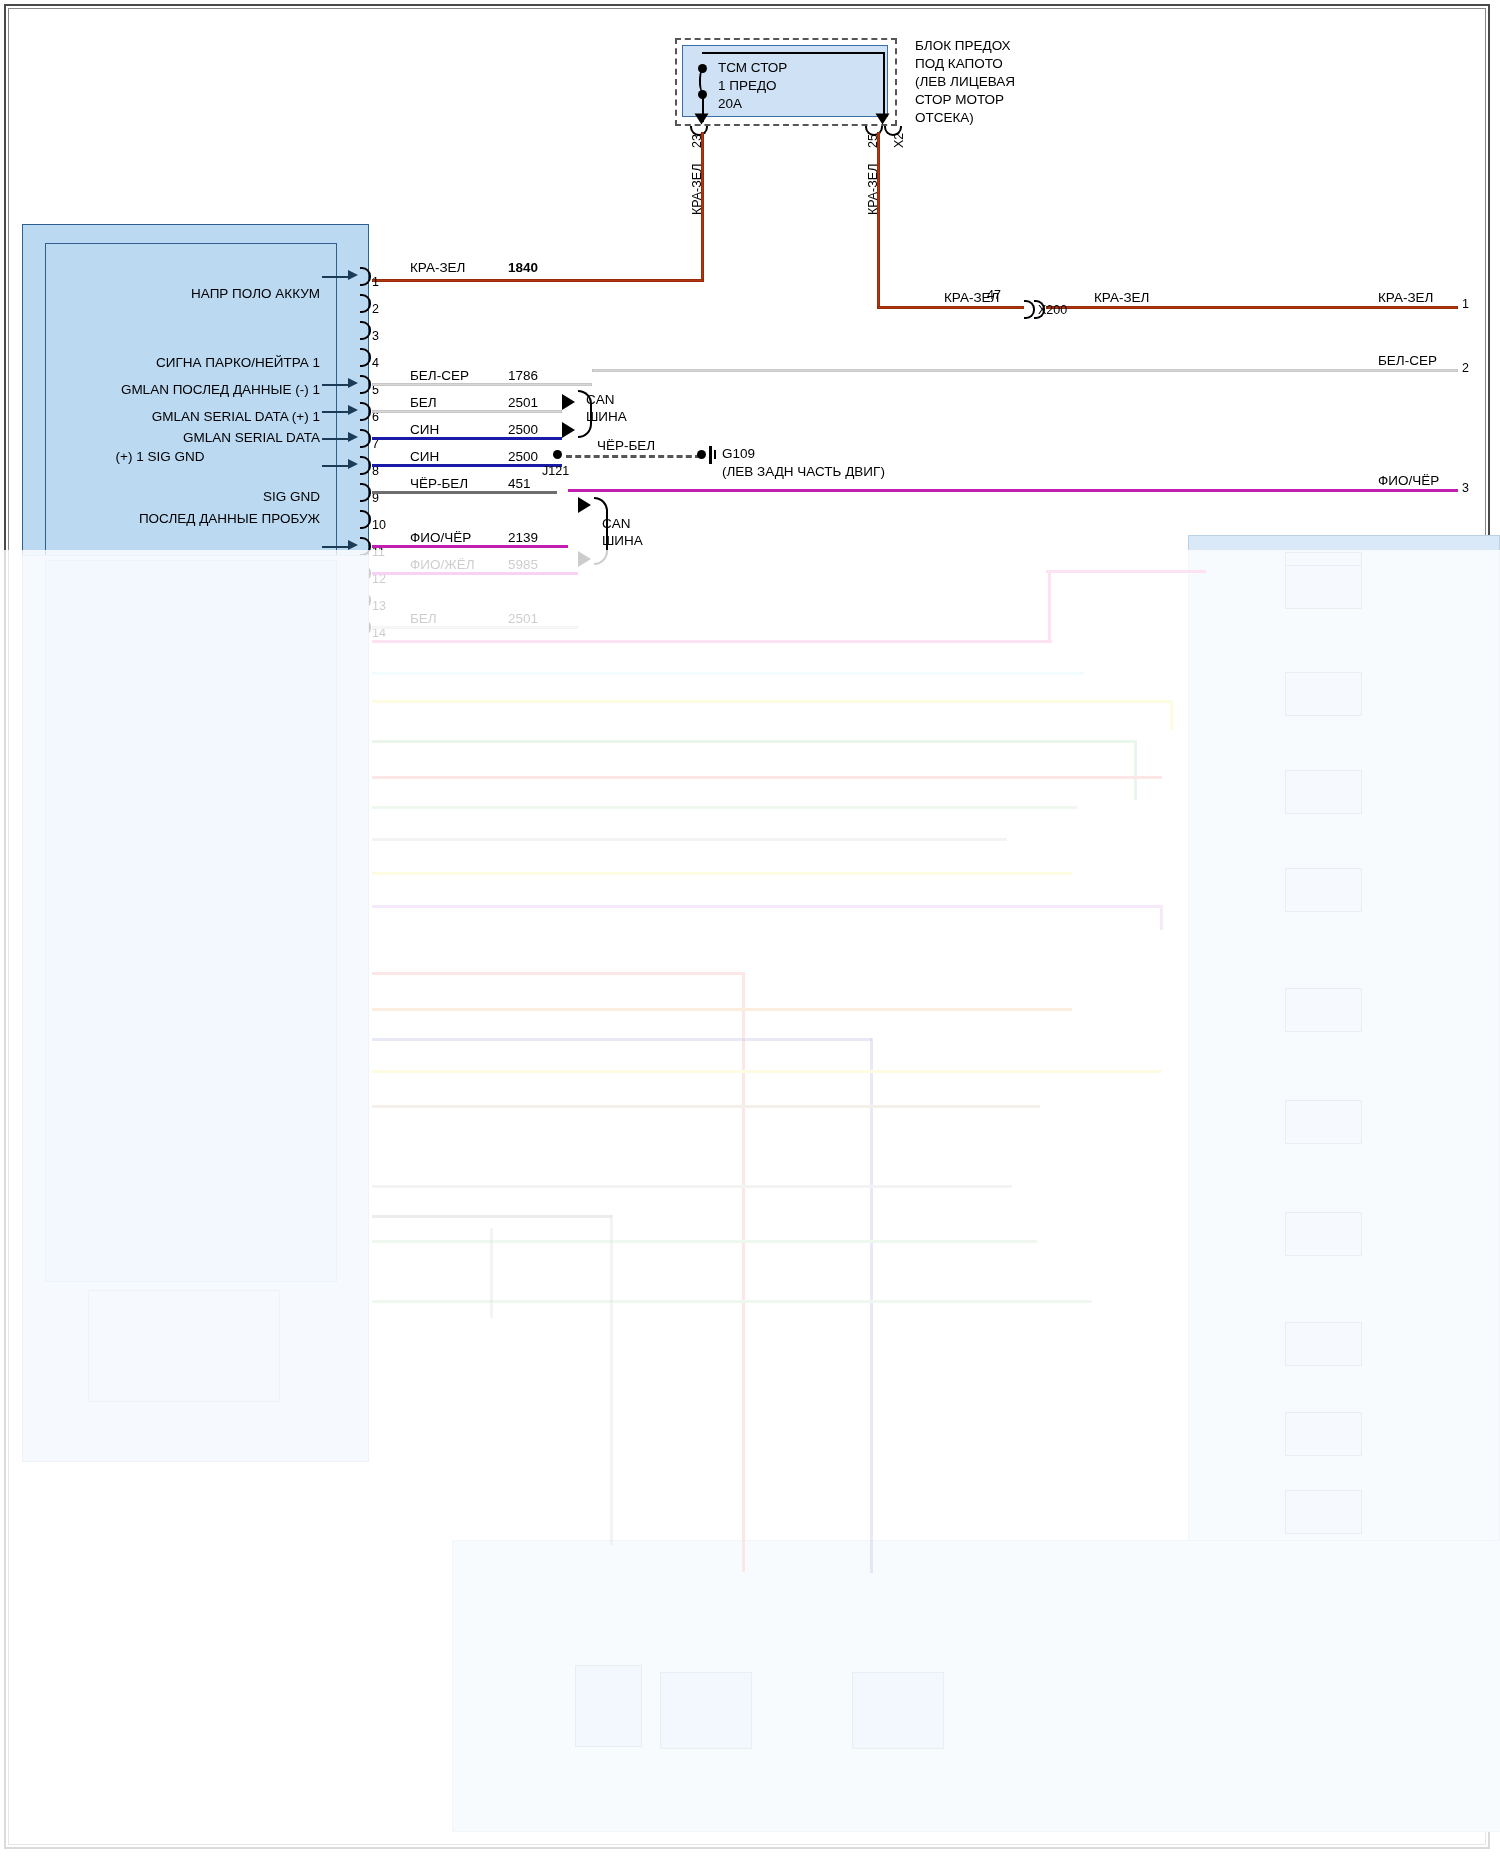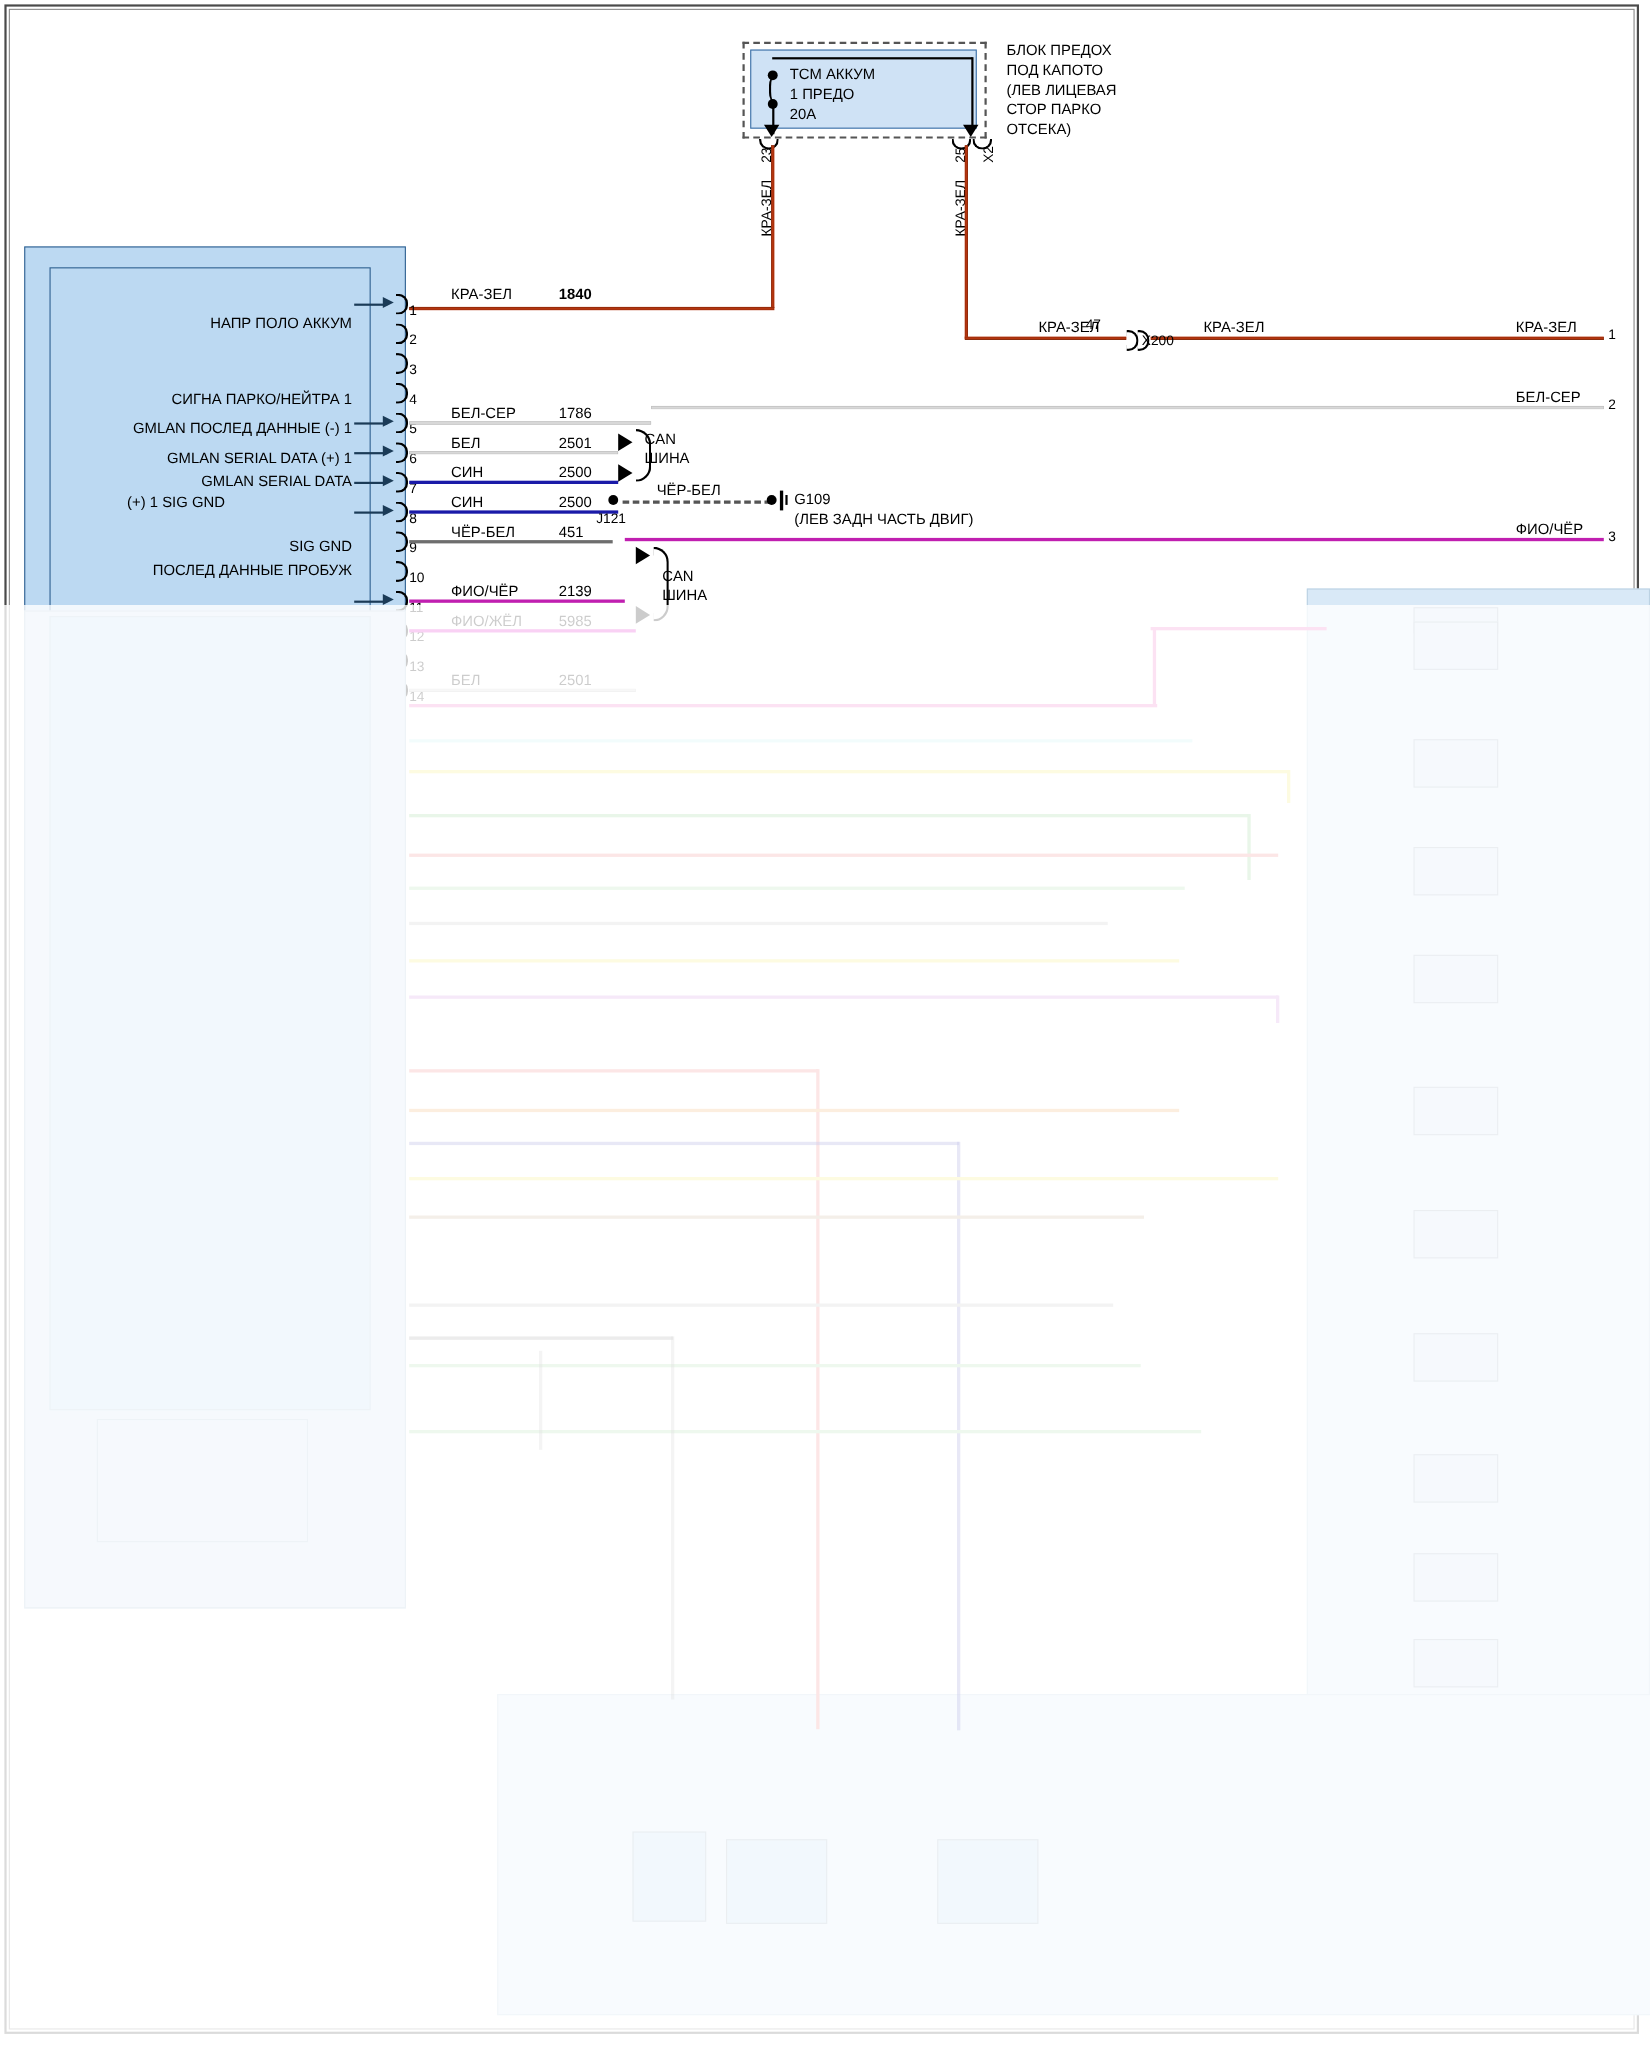--- a/index.html
+++ b/index.html
@@ -144,28 +144,28 @@
 
   <div class="hline" style="left:702px;top:52px;width:182px;height:2px;background:#000;"></div>
   <div class="vline" style="left:883px;top:52px;height:68px;width:2px;background:#000;"></div>
   <div class="dot" style="left:698px;top:64px;"></div>
   <div class="dot" style="left:698px;top:90px;"></div>
   <div class="fuse-s" style="left:699px;top:68px;"></div>
   <div class="vline" style="left:702px;top:94px;height:28px;width:2px;background:#000;"></div>
   <div class="arr" style="left:696px;top:112px;transform:rotate(90deg);border-left-width:11px;border-top-width:7px;border-bottom-width:7px;"></div>
   <div class="arr" style="left:877px;top:112px;transform:rotate(90deg);border-left-width:11px;border-top-width:7px;border-bottom-width:7px;"></div>
 
-  <div class="txt s13" style="left:718px;top:60px;">ТСМ АККУМ</div>
+  <div class="txt s13" style="left:718px;top:60px;">ТСМ СТОР</div>
   <div class="txt s13" style="left:718px;top:78px;">1 ПРЕДО</div>
   <div class="txt s13" style="left:718px;top:96px;">20А</div>
 
   <div class="txt s13" style="left:915px;top:38px;">БЛОК ПРЕДОХ</div>
   <div class="txt s13" style="left:915px;top:56px;">ПОД КАПОТО</div>
   <div class="txt s13" style="left:915px;top:74px;">(ЛЕВ ЛИЦЕВАЯ</div>
-  <div class="txt s13" style="left:915px;top:92px;">СТОР ПАРКО</div>
+  <div class="txt s13" style="left:915px;top:92px;">СТОР МОТОР</div>
   <div class="txt s13" style="left:915px;top:110px;text-align:center;">ОТСЕКА)</div>
 
   <div class="pinb" style="left:694px;top:122px;width:8px;height:14px;transform:rotate(90deg);"></div>
   <div class="pinb" style="left:869px;top:122px;width:8px;height:14px;transform:rotate(90deg);"></div>
   <div class="pinb" style="left:888px;top:122px;width:8px;height:14px;transform:rotate(90deg);"></div>
 
   <div class="vtxt" style="left:690px;top:148px;">23</div>
   <div class="vtxt" style="left:866px;top:148px;">25</div>
   <div class="vtxt" style="left:892px;top:148px;">X2</div>
 

